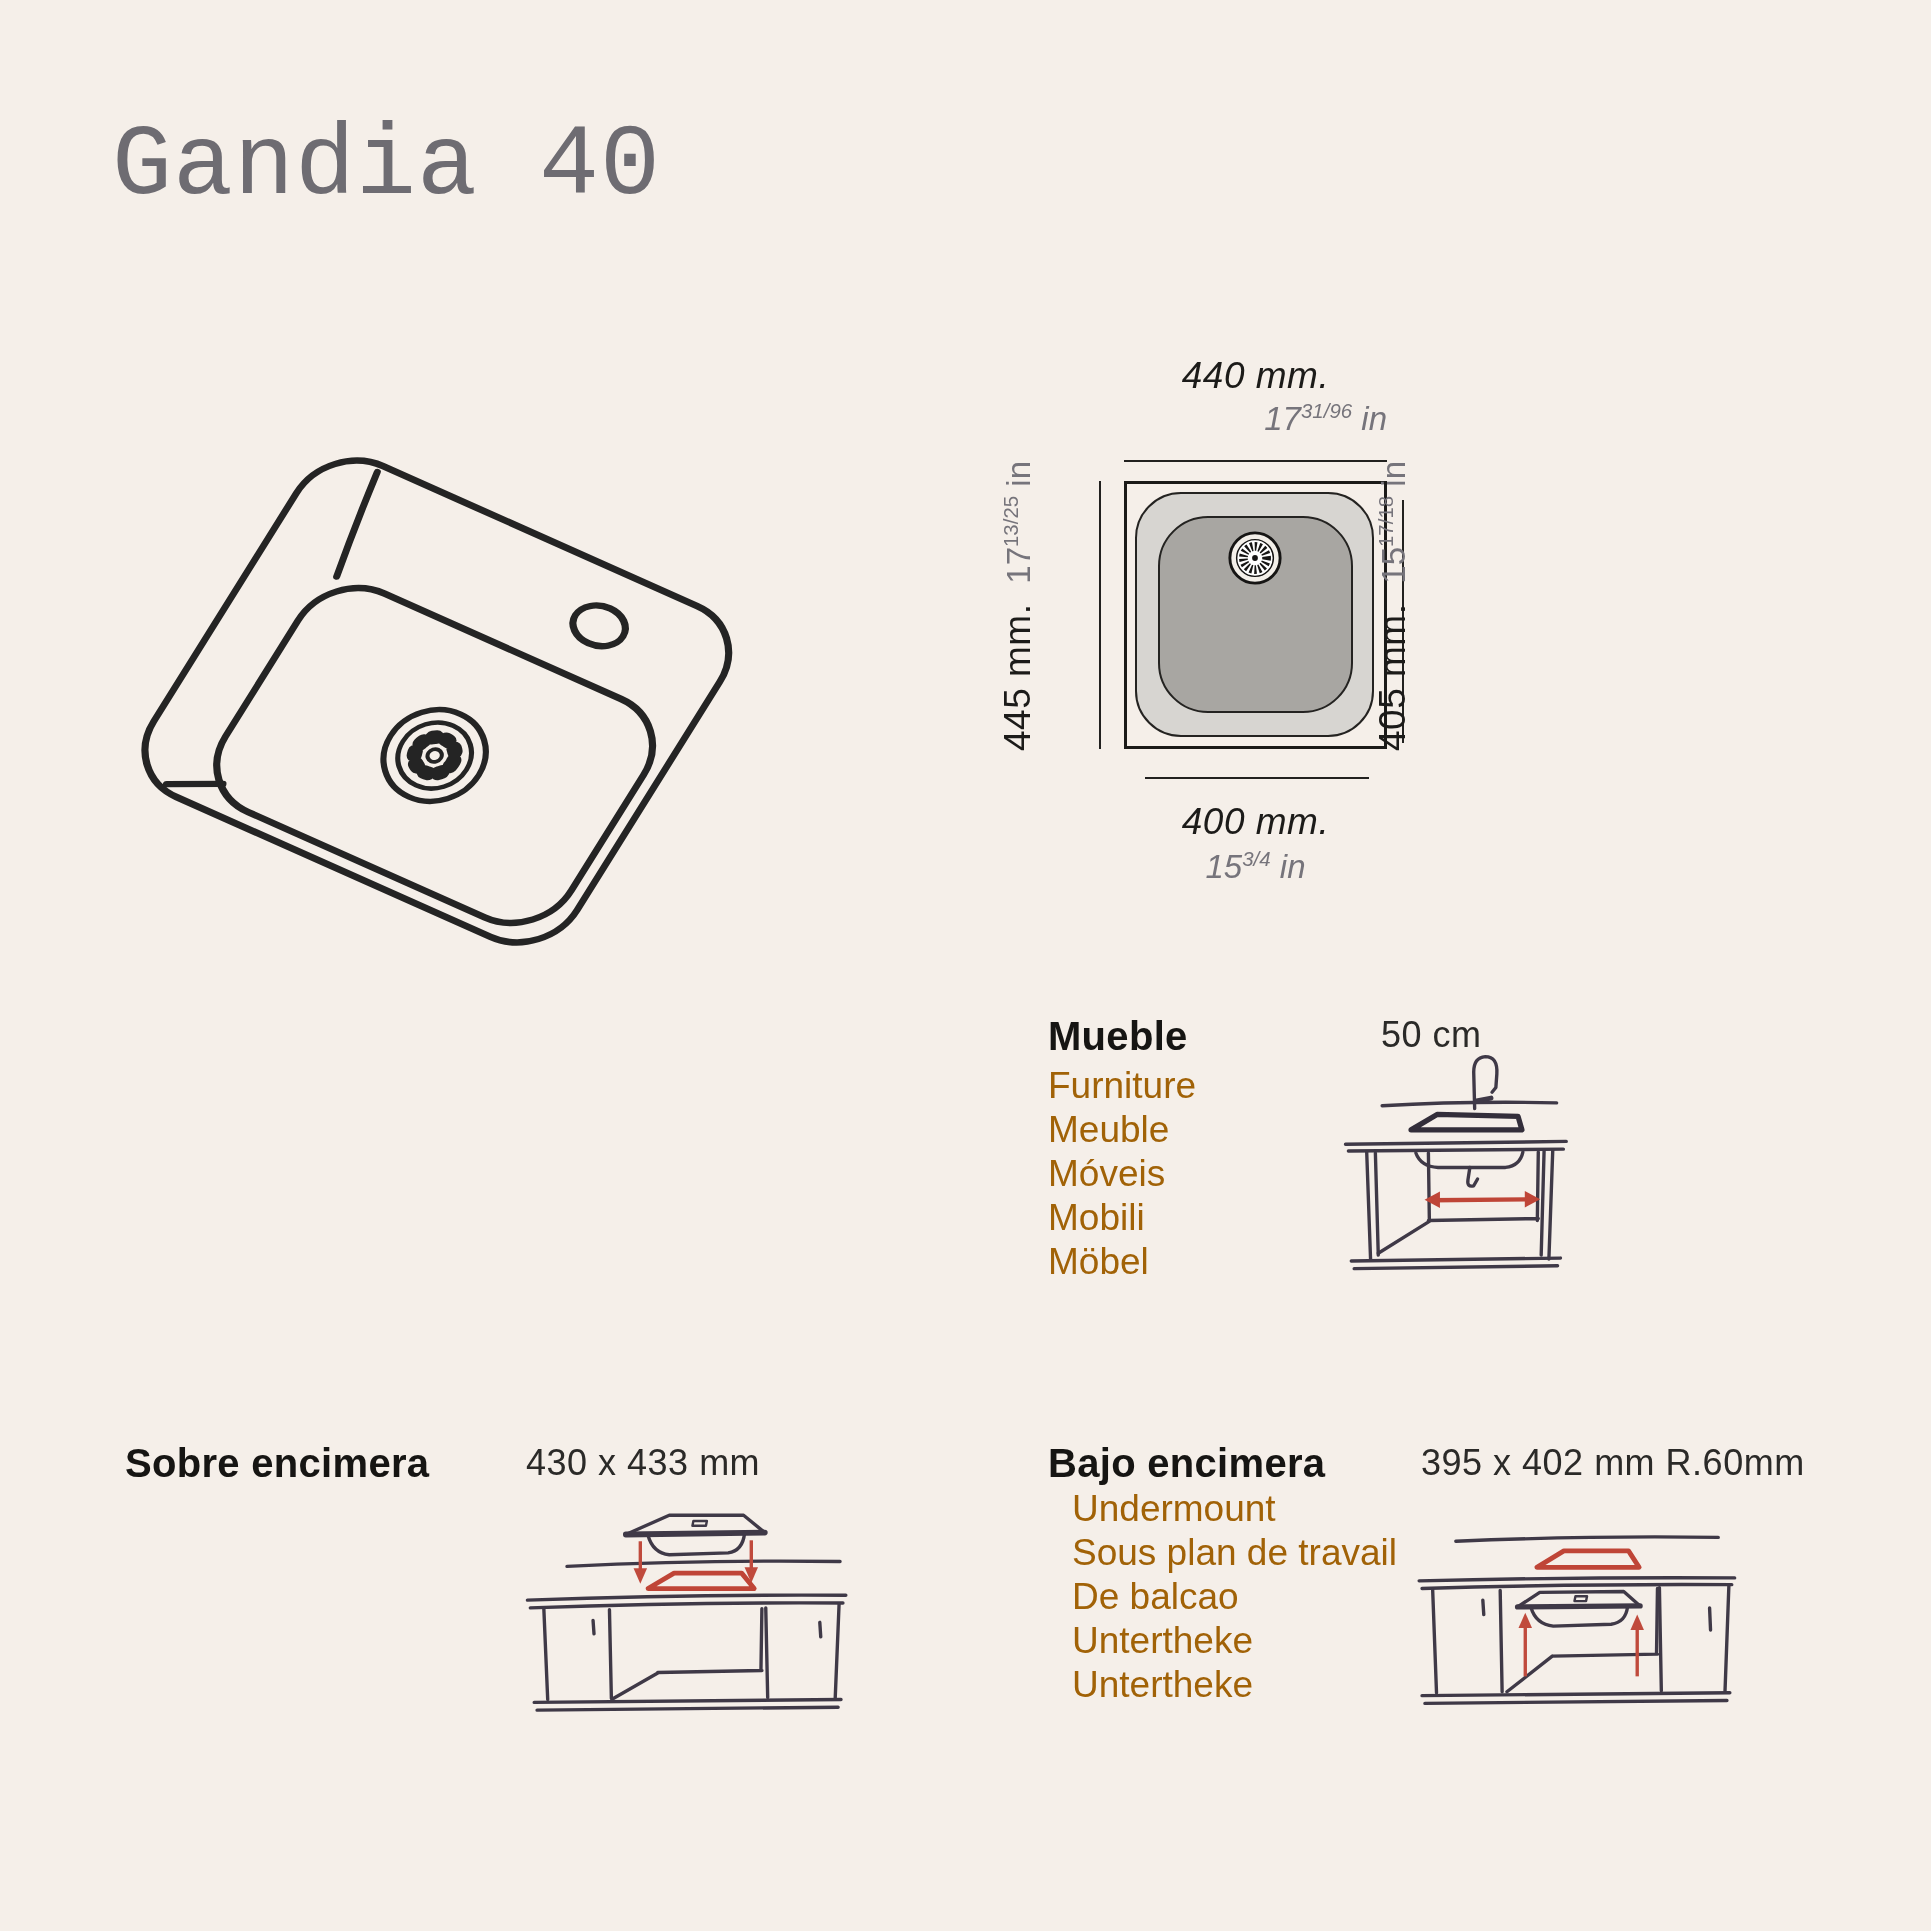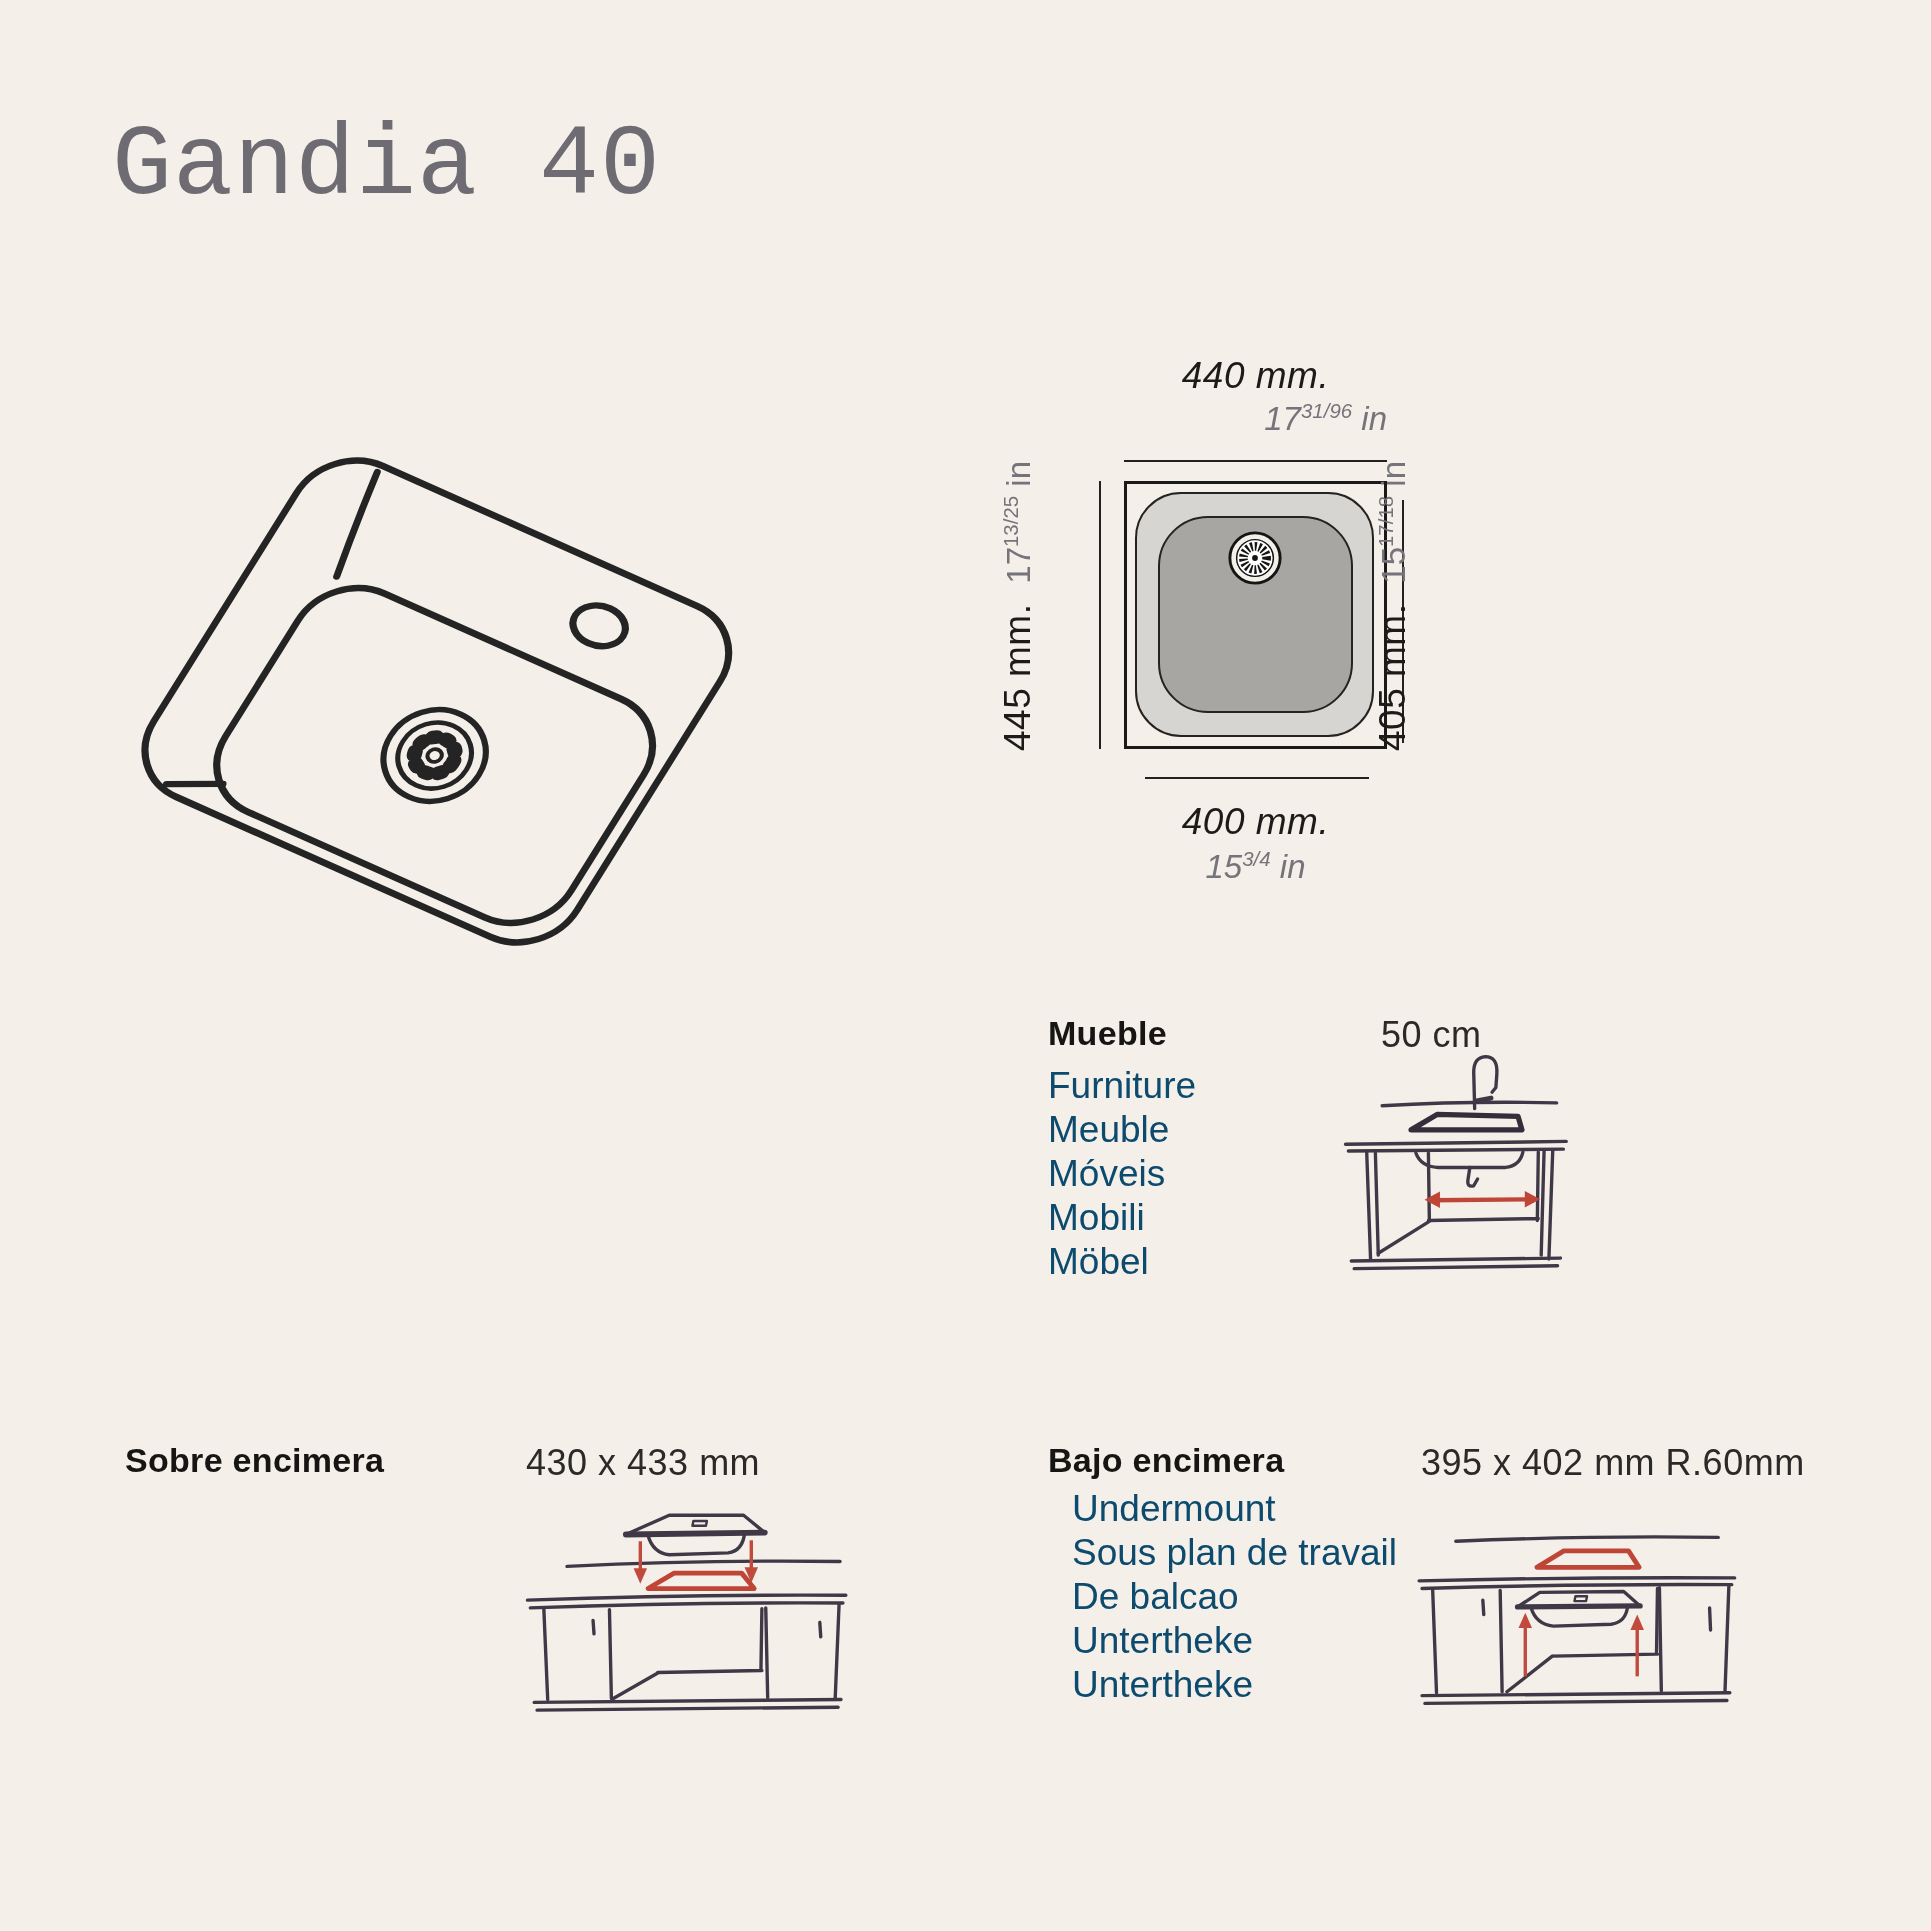--- a/index.html
+++ b/index.html
@@ -47,22 +47,22 @@
     border-radius:46px;
   }
   .sq-basin{
     border:2.4px solid #242321;
     box-sizing:border-box;
     background:#a8a6a2;
     border-radius:50px;
   }
 
   
-  .sec-title{font-size:34px;font-weight:bold;color:#161513;letter-spacing:0.3px;}
-  .sec-item{font-size:37px;color:#0c4a6e;line-height:44px;}
+  .sec-title{font-size:40px;font-weight:bold;color:#161513;letter-spacing:0.3px;}
+  .sec-item{font-size:37px;color:#a16207;line-height:44px;}
   .sec-dim{font-size:36px;color:#2b2a28;letter-spacing:0.5px;}
 
   svg{display:block;}
 </style>
 </head>
 <body>
 
 <div class="page">
 
   <div class="abs page-title">Gandia 40</div>

